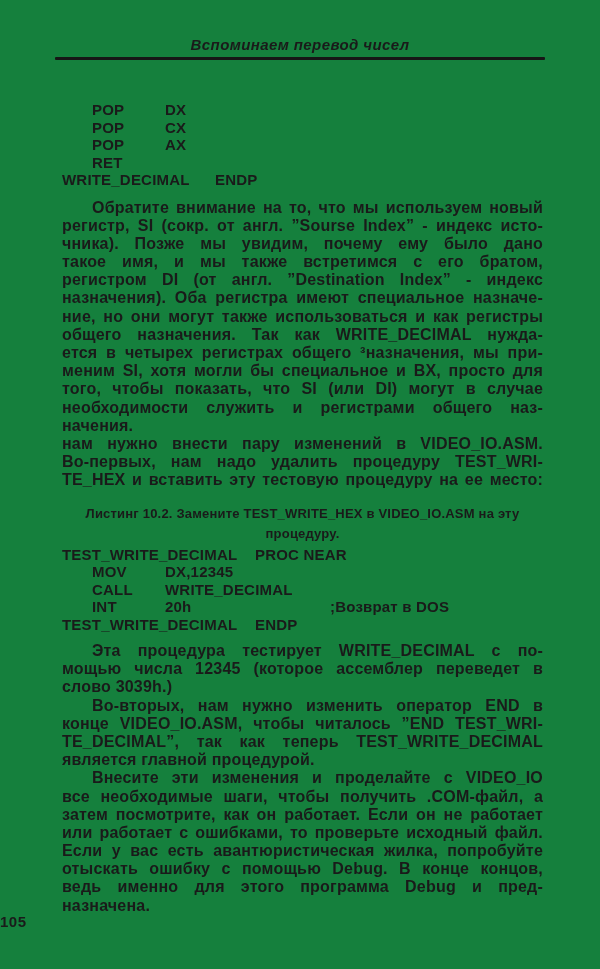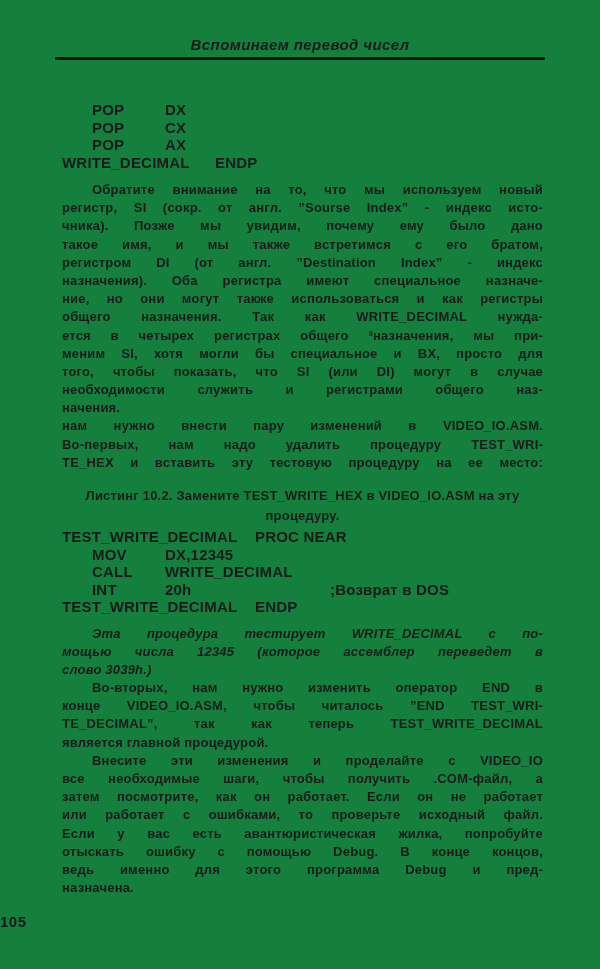--- a/index.html
+++ b/index.html
@@ -35,32 +35,32 @@
   .cb2{margin-top:2px;}
   .cl{display:flex;height:17.5px;line-height:17.5px;white-space:pre;}
   .ind{width:30px;flex:none;}
   .op{width:73px;flex:none;}
   .lbl1{width:153px;flex:none;}
   .lbl2{width:193px;flex:none;}
   .arg2{width:165px;flex:none;}
 
   
   .para .ln{
-    font-size:13px;
+    font-size:16px;
     height:18.2px;
     line-height:18.2px;
     letter-spacing:.2px;
     text-align:justify;
     text-align-last:justify;
     text-justify:inter-word;
   }
   .para .ln.left{text-align:center;text-align-last:left;}
   .para .ln.ind1{padding-left:30px;}
   .p1{margin-top:10px;}
-  .p3{margin-top:9px;font-style:italic;}
+  .p3{margin-top:9px;}
 
   .caption{
     margin-top:14px;
     font-size:13px;
     letter-spacing:.2px;
   }
   .caption .cap-ln{line-height:20px;height:20px;text-align:center;}
 
   .footer{
     position:absolute;
@@ -88,20 +88,25 @@
       </div>
       <div class="cl">
         <span class="ind"></span>
         <span class="op">POP</span>
         <span>CX</span>
       </div>
       <div class="cl">
         <span class="ind"></span>
         <span class="op">POP</span>
         <span>AX</span>
+      </div>
+      <div class="cl">
+        <span class="ind"></span>
+        <span class="op">RET</span>
+        <span></span>
       </div>
       <div class="cl">
         <span class="lbl1">WRITE_DECIMAL</span>
         <span>ENDP</span>
       </div>
     </div>
 
     <div class="para p1">
       <div class="ln ind1">Обратите внимание на то, что мы используем новый</div>
       <div class="ln">регистр, SI (сокр. от англ. ”Sourse Index” - индекс исто-</div>

